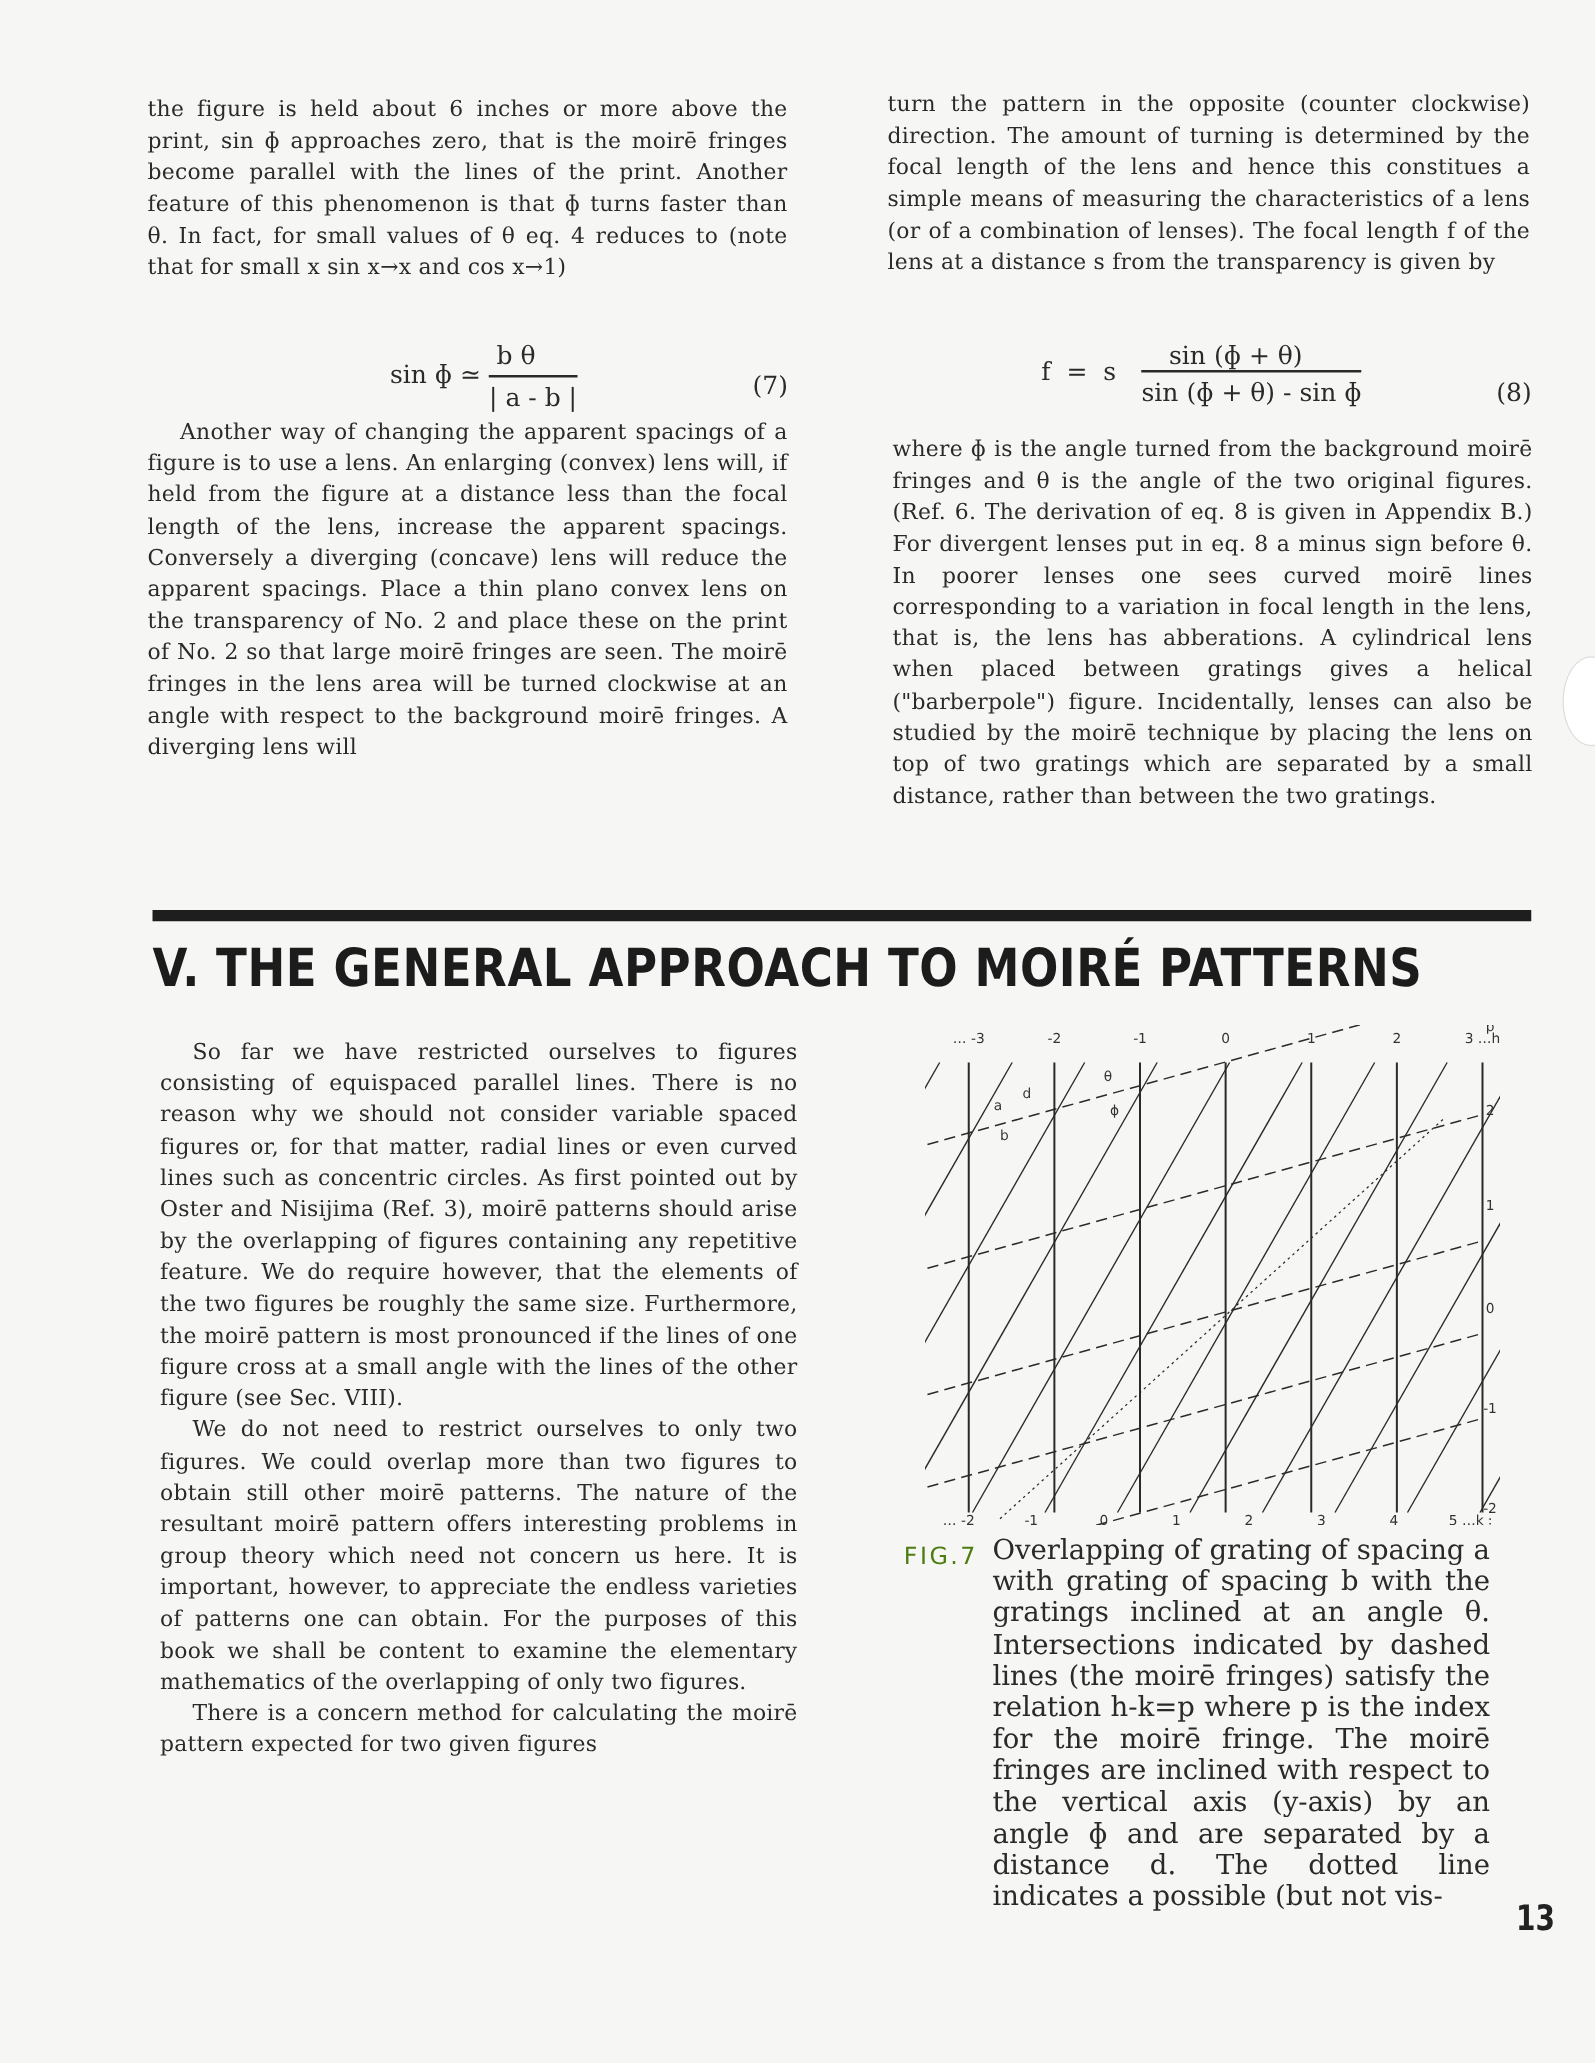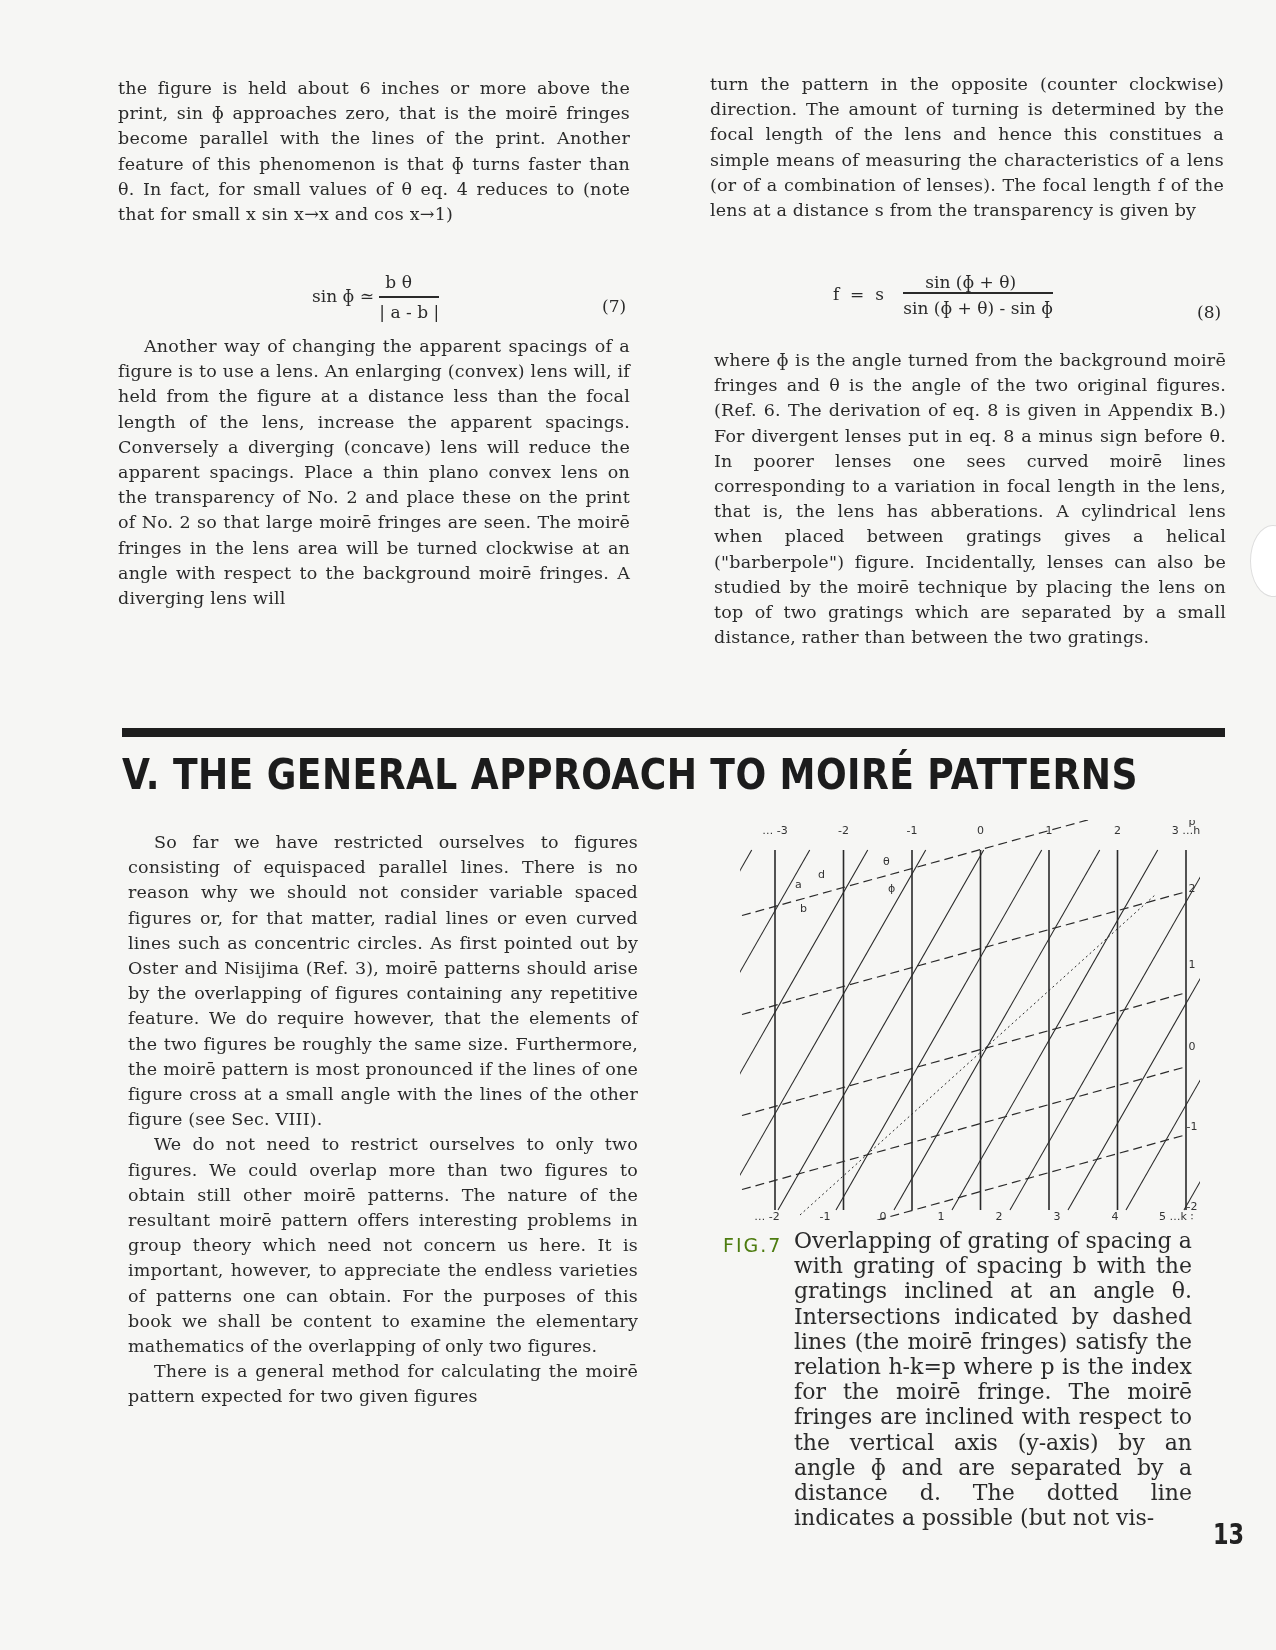--- a/index.html
+++ b/index.html
@@ -9,21 +9,21 @@
   }
   .col {
     position:absolute; font-size:17.5px; line-height:25.2px; letter-spacing:0.2px;
     text-align:justify;
   }
   .col p { margin:0; }
   .col p.indent { text-indent:26px; }
   #col-tl { left:118px; top:76px; width:512px; }
   #col-tr { left:710px; top:72px; width:514px; }
   #col-bl { left:128px; top:830px; width:510px; }
-  .eq { position:absolute; font-size:17px; }
+  .eq { position:absolute; font-size:20px; }
   .eq .frac { display:inline-block; text-align:left; vertical-align:middle; }
   .eq .num { display:block; padding:0 6px 4px; border-bottom:2px solid #2a2a2a; }
   .eq .den { display:block; padding-top:4px; }
   .eq .no { position:absolute; }
   #eq7 { left:312px; top:272px; }
   #eq7 .no { left:290px; top:24px; }
   #eq8 { left:833px; top:272px; }
   #eq8 .no { left:364px; top:30px; }
   .rule { position:absolute; left:122px; top:728px; width:1103px; height:9px; background:#1e1e1e; }
   .heading {
@@ -75,21 +75,21 @@
 <div class="col" style="left:714px; top:348px; width:512px;">
   <p>where ɸ is the angle turned from the background moirē fringes and θ is the angle of the two original figures. (Ref. 6. The derivation of eq. 8 is given in Appendix B.) For divergent lenses put in eq. 8 a minus sign before θ. In poorer lenses one sees curved moirē lines corresponding to a variation in focal length in the lens, that is, the lens has abberations.  A cylindrical lens when placed between gratings gives a helical ("barberpole") figure. Incidentally, lenses can also be studied by the moirē technique by placing the lens on top of two gratings which are separated by a small distance, rather than between the two gratings.</p>
 </div>
 
 <div class="rule"></div>
 <div class="heading">V. THE GENERAL APPROACH TO MOIRÉ PATTERNS</div>
 
 <div id="col-bl" class="col">
   <p class="indent">So far we have restricted ourselves to figures consisting of equispaced parallel lines. There is no reason why we should not consider variable spaced figures or, for that matter, radial lines or even curved lines such as concentric circles. As first pointed out by Oster and Nisijima (Ref. 3), moirē patterns should arise by the overlapping of figures containing any repetitive feature. We do require however, that the elements of the two figures be roughly the same size. Furthermore, the moirē pattern is most pronounced if the lines of one figure cross at a small angle with the lines of the other figure (see Sec. VIII).</p>
   <p class="indent">We do not need to restrict ourselves to only two figures. We could overlap more than two figures to obtain still other moirē patterns. The nature of the resultant moirē pattern offers interesting problems in group theory which need not concern us here. It is important, however, to appreciate the endless varieties of patterns one can obtain. For the purposes of this book we shall be content to examine the elementary mathematics of the overlapping of only two figures.</p>
-  <p class="indent">There is a general method for calculating the moirē pattern expected for two given figures</p>
+  <p class="indent">There is a concern method for calculating the moirē pattern expected for two given figures</p>
 </div>
 
 <svg id="figure" viewBox="0 0 460 400" xmlns="http://www.w3.org/2000/svg">
   <g id="fig-lines" stroke="#2a2a2a" fill="none">
       <line x1="35" y1="30" x2="35" y2="390" stroke-width="1.6"></line>
       <line x1="103.5" y1="30" x2="103.5" y2="390" stroke-width="1.6"></line>
       <line x1="172" y1="30" x2="172" y2="390" stroke-width="1.6"></line>
       <line x1="240.5" y1="30" x2="240.5" y2="390" stroke-width="1.6"></line>
       <line x1="309" y1="30" x2="309" y2="390" stroke-width="1.6"></line>
       <line x1="377.5" y1="30" x2="377.5" y2="390" stroke-width="1.6"></line>

